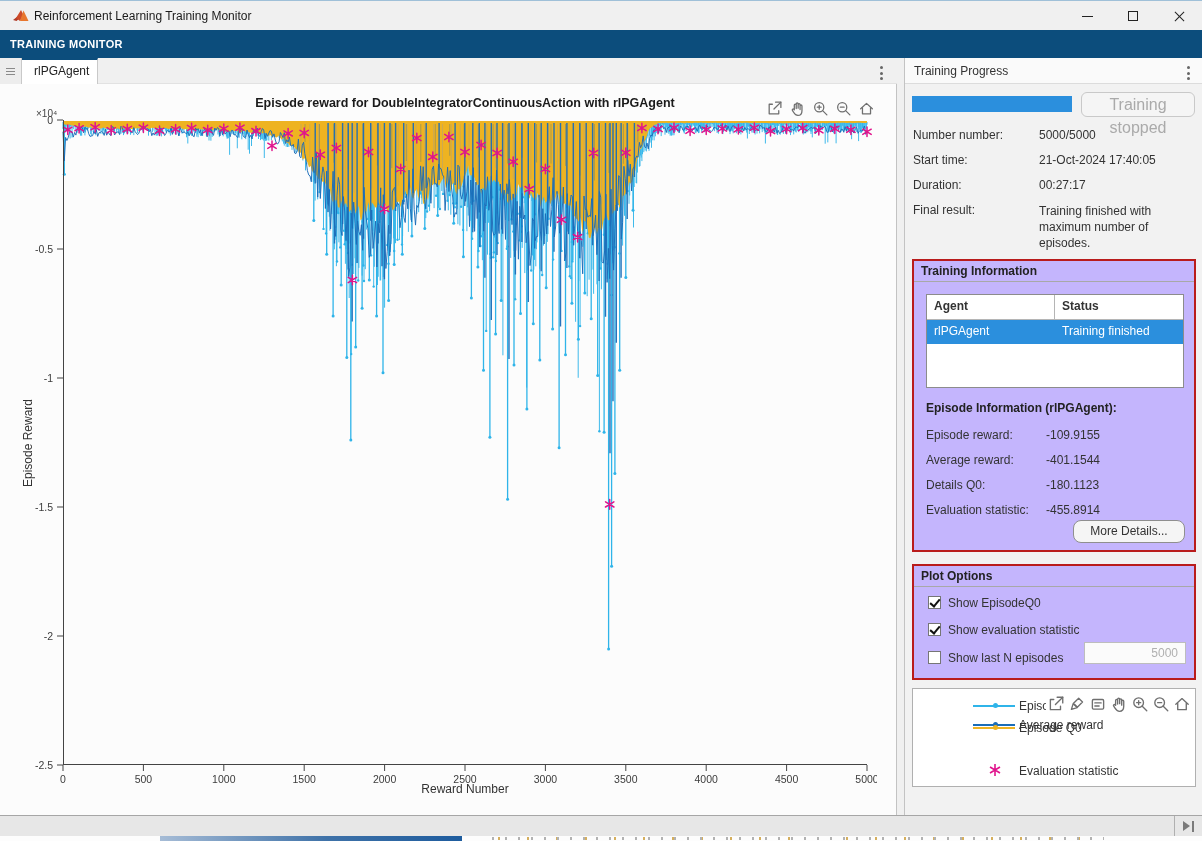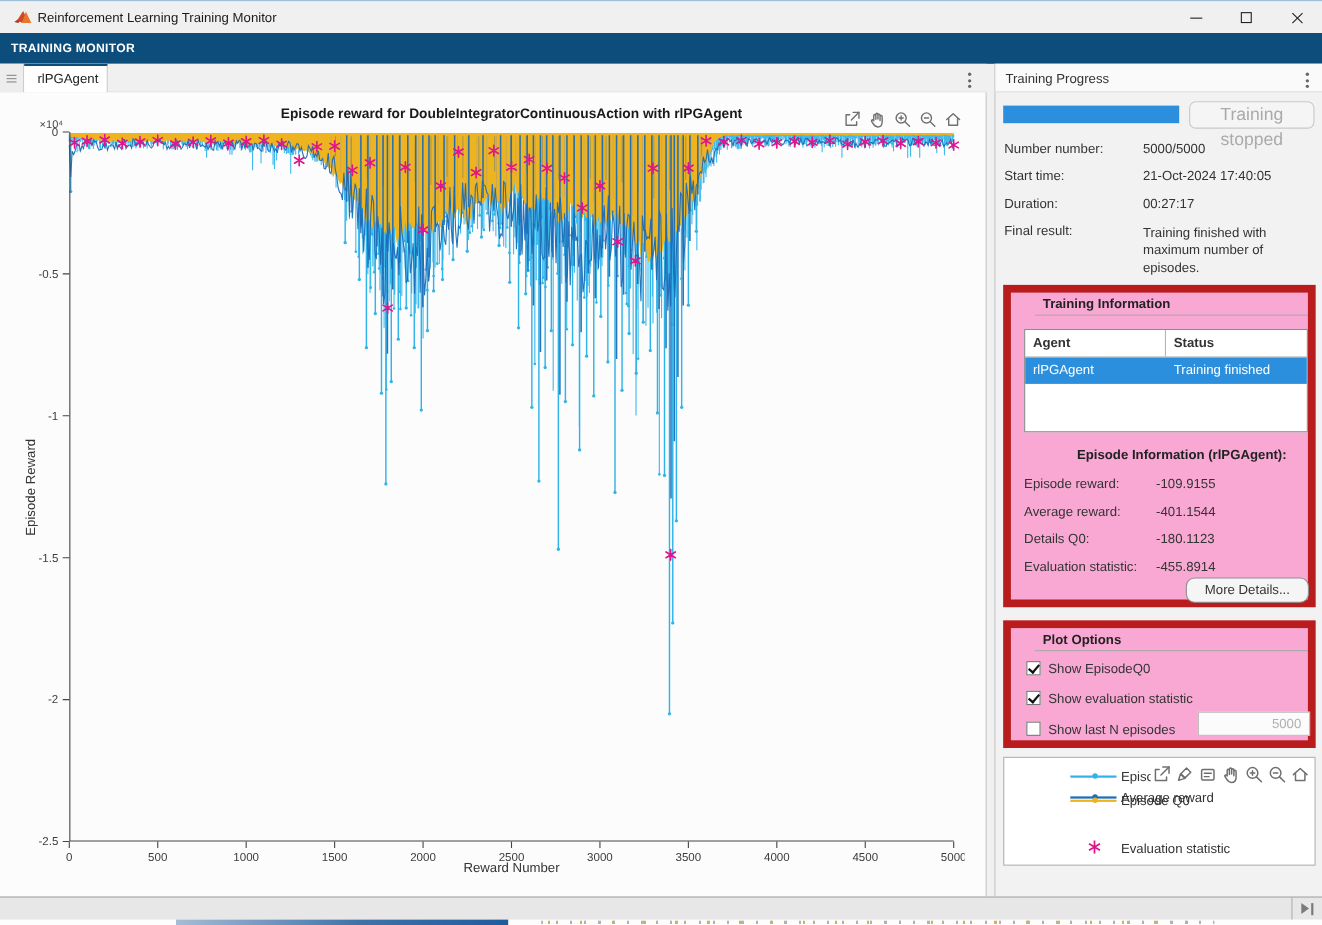--- a/index.html
+++ b/index.html
@@ -78,33 +78,33 @@
   .rp-header .kebab { position:absolute; right:12px; top:8px; }
 
   .progress-track { position:absolute; left:7px; top:38px; width:160px; height:16px; background:#e6e6e6; }
   .progress-fill { height:100%; background:#2b8fdd; }
   .btn-stopped { position:absolute; left:176px; top:34px; width:114px; height:25px; border:1px solid #c9c9c9;
                  border-radius:6px; background:#f5f5f5; color:#aaa; font-size:16px; text-align:center; line-height:23px; }
 
   .field-label { position:absolute; left:8px; }
   .field-value { position:absolute; left:134px; width:156px; }
 
-  .group-box { position:absolute; left:7px; width:284px; border:7px solid #b91c1c; background:#f9a8d4;padding-left:22px; }
+  .group-box { position:absolute; left:7px; width:284px; border:2px solid #b91c1c; background:#c4b5fd; }
   .group-title { height:21px; border-bottom:1px solid #a8a8a8; font-weight:bold; color:#222;
                  padding:3px 0 0 7px; font-size:12px; }
 
   .agent-table { position:absolute; left:12px; top:33px; width:258px; height:94px; background:#fff;
                  border:1px solid #8c8c8c; }
   .at-header { display:flex; height:25px; border-bottom:1px solid #b5b5b5; font-weight:bold; }
   .at-row-selected { display:flex; height:24px; background:#2b8fdd; color:#fff; }
   .at-cell-agent { width:128px; padding:4px 0 0 7px; border-right:1px solid #b5b5b5; }
   .at-cell-status { flex:1; padding:4px 0 0 7px; }
   .at-row-selected .at-cell-agent { border-right:1px solid transparent; }
 
-  .ep-info-title { position:absolute; left:12px; top:140px; font-weight:bold; color:#222;margin-left:48px; }
+  .ep-info-title { position:absolute; left:12px; top:140px; font-weight:bold; color:#222; }
   .stat-label { position:absolute; left:12px;text-align:center; }
   .stat-value { position:absolute; left:132px; }
   .btn-more { position:absolute; left:159px; top:259px; width:112px; height:23px; border:1px solid #8f8f8f;
               border-radius:8px; background:#f5f5f5; color:#333; text-align:center; line-height:21px; font-size:12px; }
 
   .cb { position:absolute; left:14px; width:13px; height:13px; border:1px solid #767676; background:#fff; }
   .cb.checked::after { content:""; position:absolute; left:3px; top:0px; width:4px; height:8px;
                        border:solid #111; border-width:0 2px 2px 0; transform:rotate(40deg); }
   .cb-label { position:absolute; left:34px; }
   .n-input { position:absolute; left:170px; top:76px; width:102px; height:22px; border:1px solid #bdbdbd;

